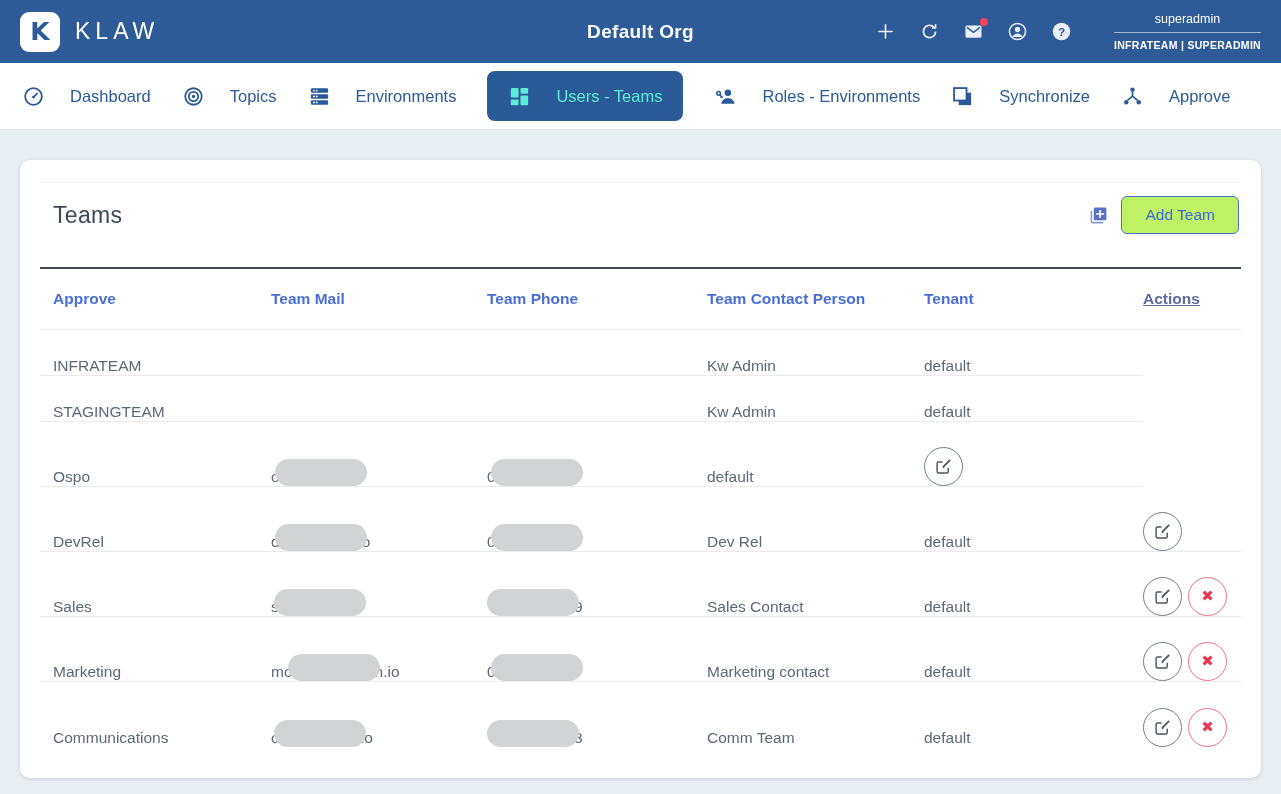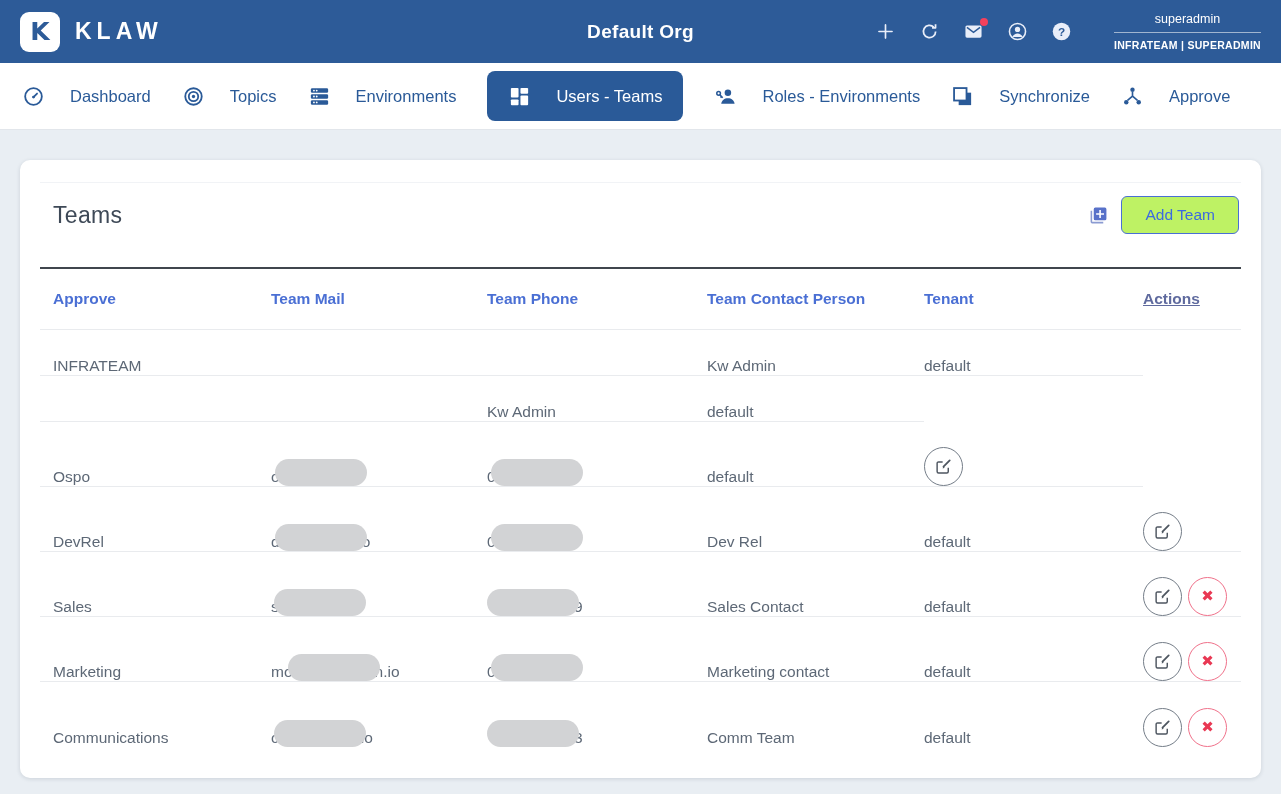--- a/index.html
+++ b/index.html
@@ -30,21 +30,21 @@
   }
   .logo-k {
     color: #2d5b98;
     font-family: "DejaVu Sans", sans-serif;
     font-weight: bold;
     font-size: 25px;
     line-height: 1;
   }
   .brand {
     font-size: 23px;
-    font-weight: 700;
+    font-weight: 400;
     letter-spacing: 5px;
   }
   .org-title {
     position: absolute;
     left: 50%;
     transform: translateX(-50%);
     font-size: 19px;
     font-weight: bold;
     letter-spacing: .3px;
   }
@@ -85,21 +85,21 @@
     align-items: center;
     gap: 25px;
     color: #2a5a98;
     font-size: 16.5px;
     cursor: pointer;
     white-space: nowrap;
   }
   .nav-item svg { width: 23px; height: 23px; flex: none; }
   .nav-item.active {
     background: #2a5a98;
-    color: #ffffff;
+    color: #5eead4;
     border-radius: 8px;
     height: 50px;
     padding: 0 21px;
   }
 
   
   .card {
     margin: 30px 20px 16px;
     height: 618px;
     background: #fff;
@@ -350,20 +350,23 @@
           <div class="cell c-phone"></div>
           <div class="cell c-contact">
             <span class="frag">Kw Admin</span>
           </div>
           <div class="cell c-tenant">
             <span class="frag">default</span>
           </div>
           <div class="cell c-actions"></div>
         </div>
         <div class="trow compact no-actions">
+          <div class="cell c-name first">
+            <span class="frag">STAGINGTEAM</span>
+          </div>
           <div class="cell c-mail"></div>
           <div class="cell c-phone"></div>
           <div class="cell c-contact">
             <span class="frag">Kw Admin</span>
           </div>
           <div class="cell c-tenant">
             <span class="frag">default</span>
           </div>
           <div class="cell c-actions"></div>
         </div>

